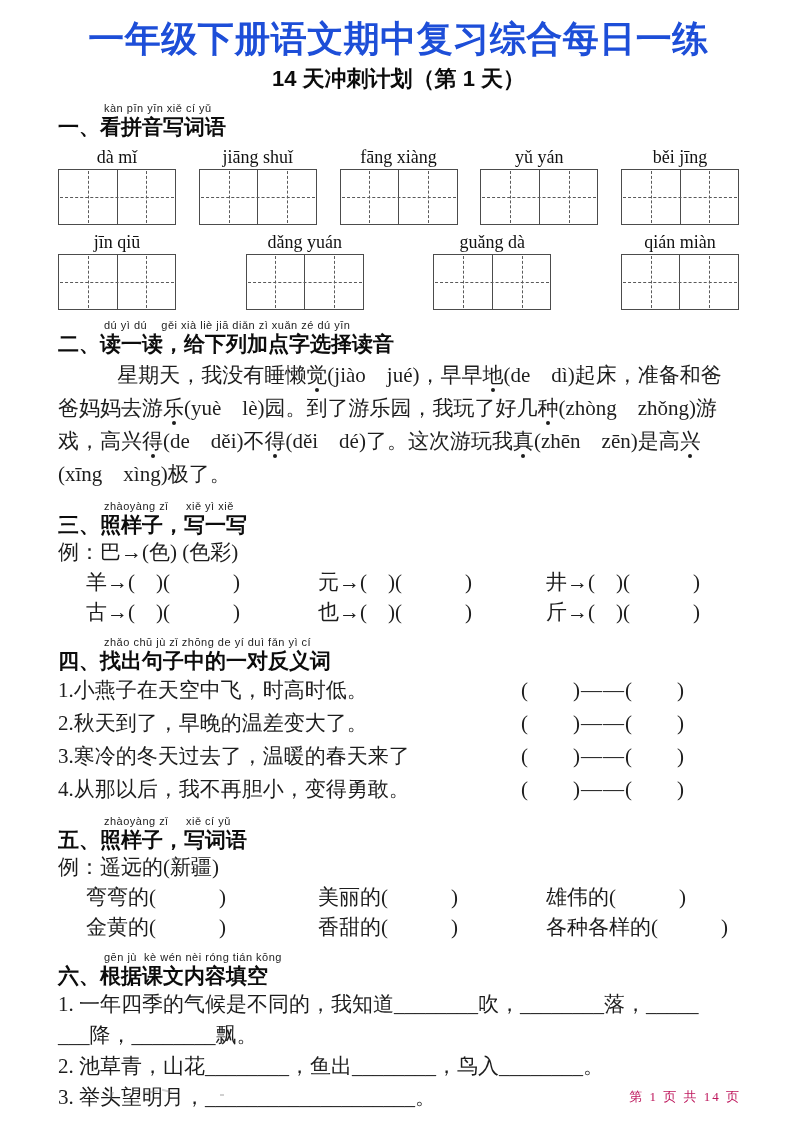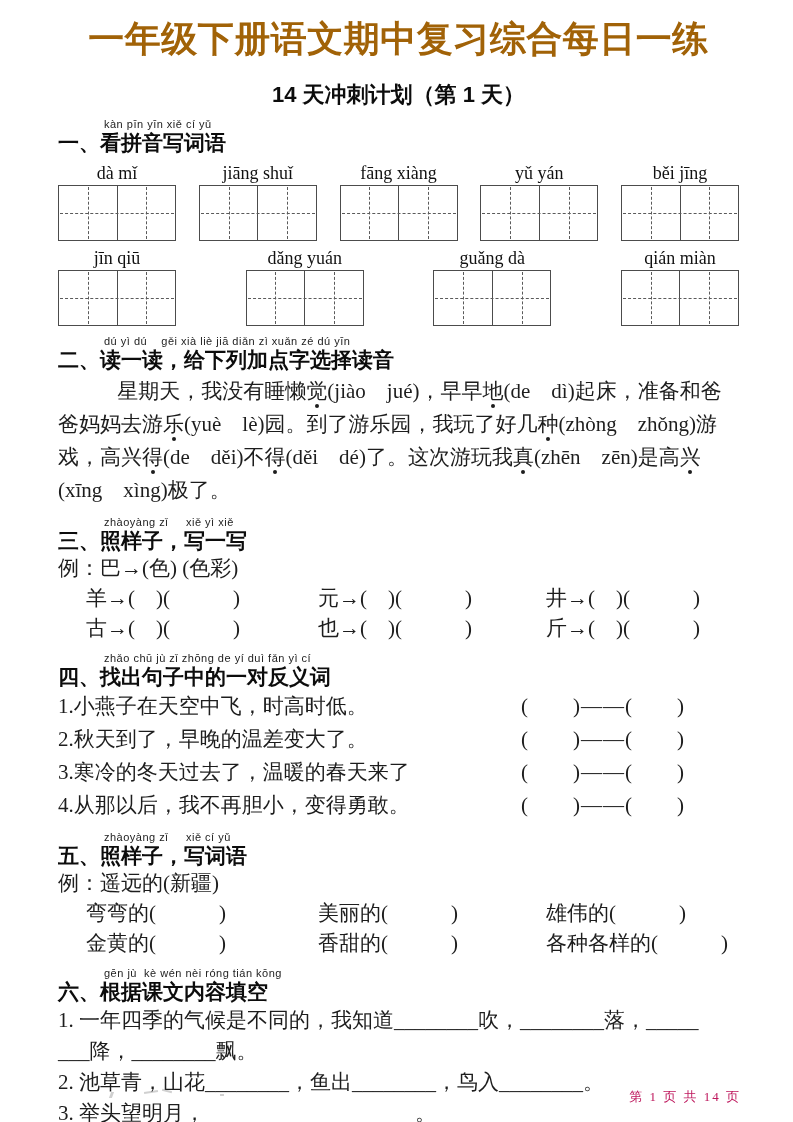--- a/index.html
+++ b/index.html
@@ -8,26 +8,26 @@
     width:793px; height:1122px; margin:0 auto; background:#ffffff;
     position:relative; overflow:hidden;
     padding:18px 54px 0 58px;
     color:#1d1d1d;
     font-family:"Liberation Serif","DejaVu Serif",serif;
   }
   
   .title {
     font-family:"Liberation Sans","DejaVu Sans",sans-serif;
     font-weight:900; font-size:36px; line-height:42px; text-align:center;
-    letter-spacing:0.5px; color:#a16207;
+    letter-spacing:0.5px; color:#1d4ed8;
   }
   .subtitle {
     font-family:"Liberation Sans","DejaVu Sans",sans-serif;
     font-weight:900; font-size:22px; line-height:28px; text-align:center;
-    margin-top:21px; color:#0c0c0c;
+    margin-top:5px; color:#0c0c0c;
   }
   .sec { margin-top:9px; }
   .sec-pinyin {
     font-family:Liberation Sans, sans-serif;
     font-size:11px; line-height:12px; color:#222; margin-left:46px;
     white-space:pre-wrap; letter-spacing:0.5px;
   }
   .sec-title {
     font-family:"Liberation Sans","DejaVu Sans",sans-serif;
     font-weight:900; font-size:21px; line-height:26px; color:#0c0c0c;

